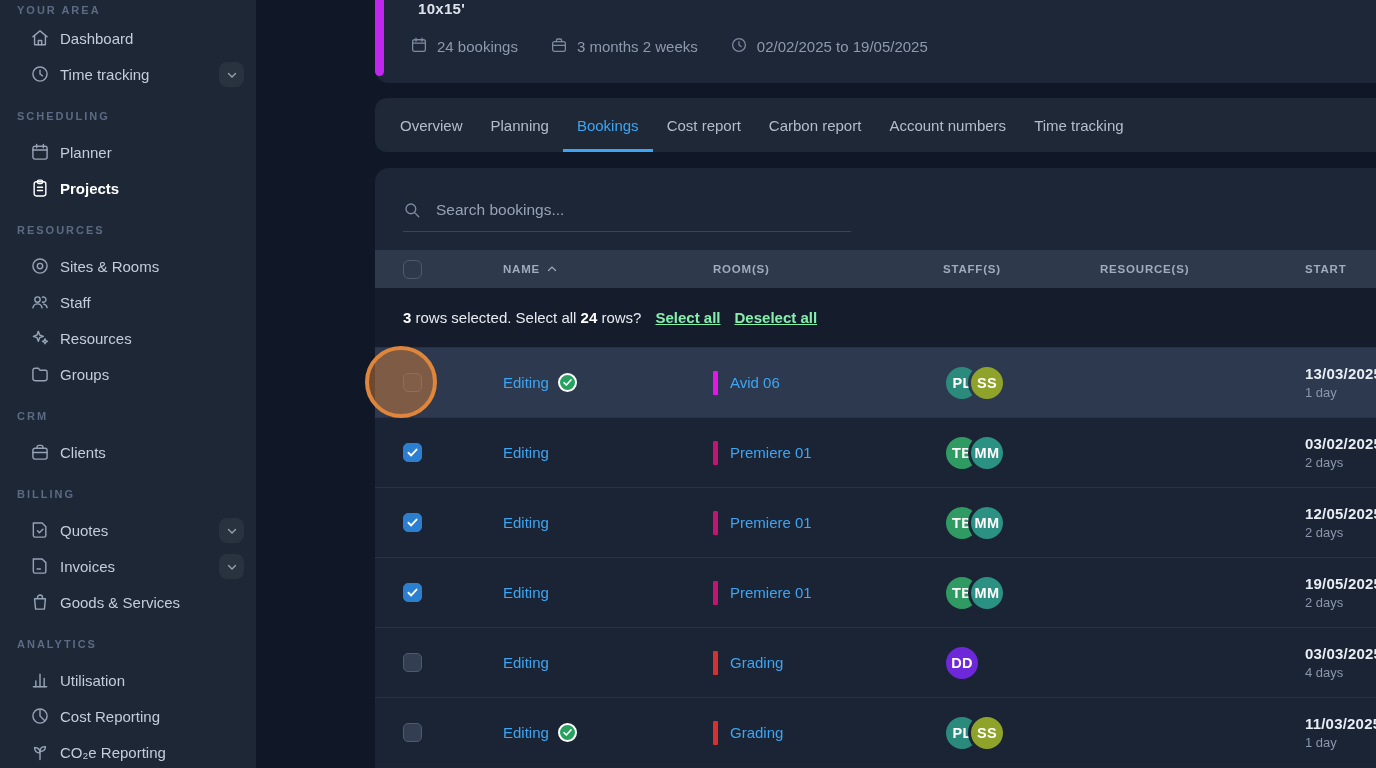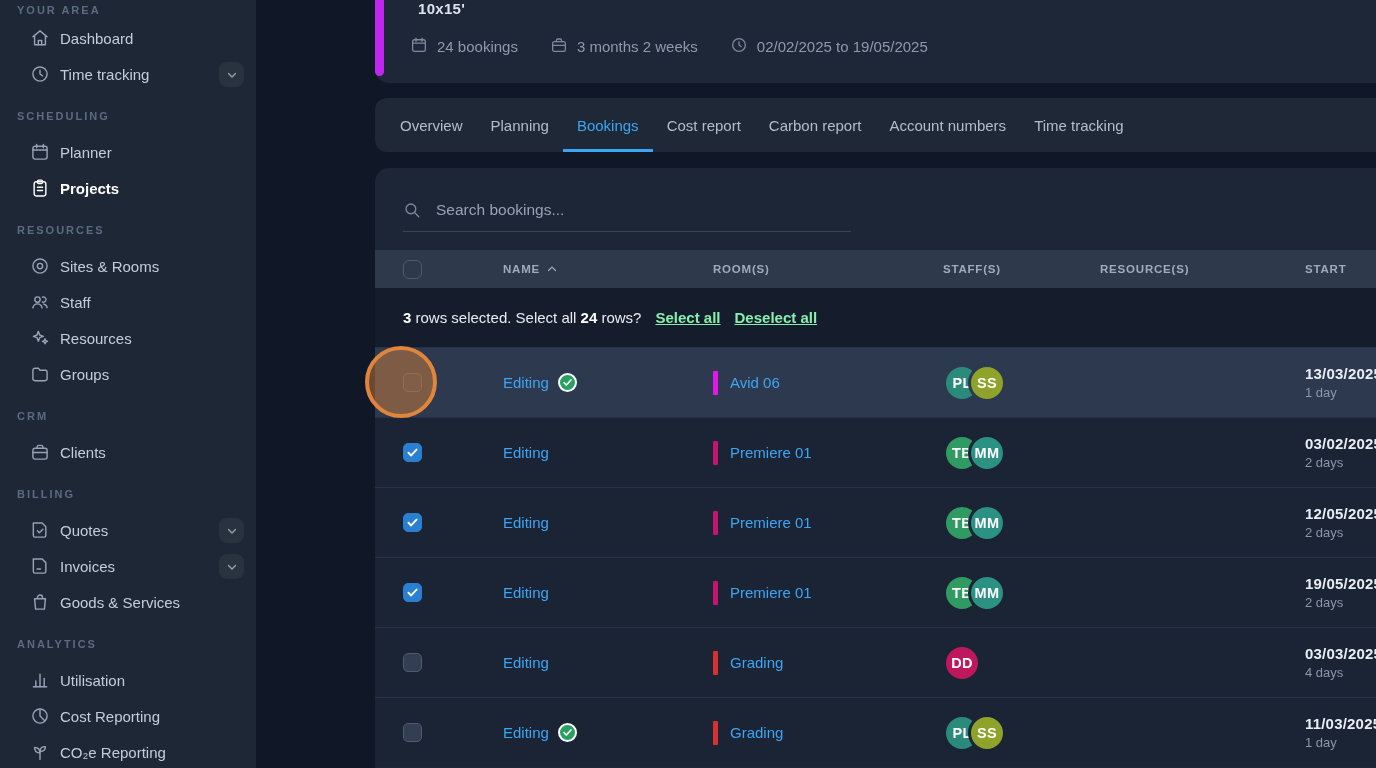--- a/index.html
+++ b/index.html
@@ -603,21 +603,21 @@
     </div>
     <div class="c-name">
       <a class="blue">Editing</a>
 
     </div>
     <div class="c-room">
       <span class="room-bar" style="background: rgb(214, 48, 49);"></span>
       <a class="blue">Grading</a>
     </div>
     <div class="c-staff">
-          <span class="avatar" style="background: #be185d;">DD</span>
+          <span class="avatar" style="background: #6d28d9;">DD</span>
         </div>
     <div class="c-resources"></div>
     <div class="c-start">
       <div class="date">03/03/2025</div>
       <div class="dur">4 days</div>
     </div>
   </div>
 
   <div class="trow grid verified">
     <div class="c-check">

